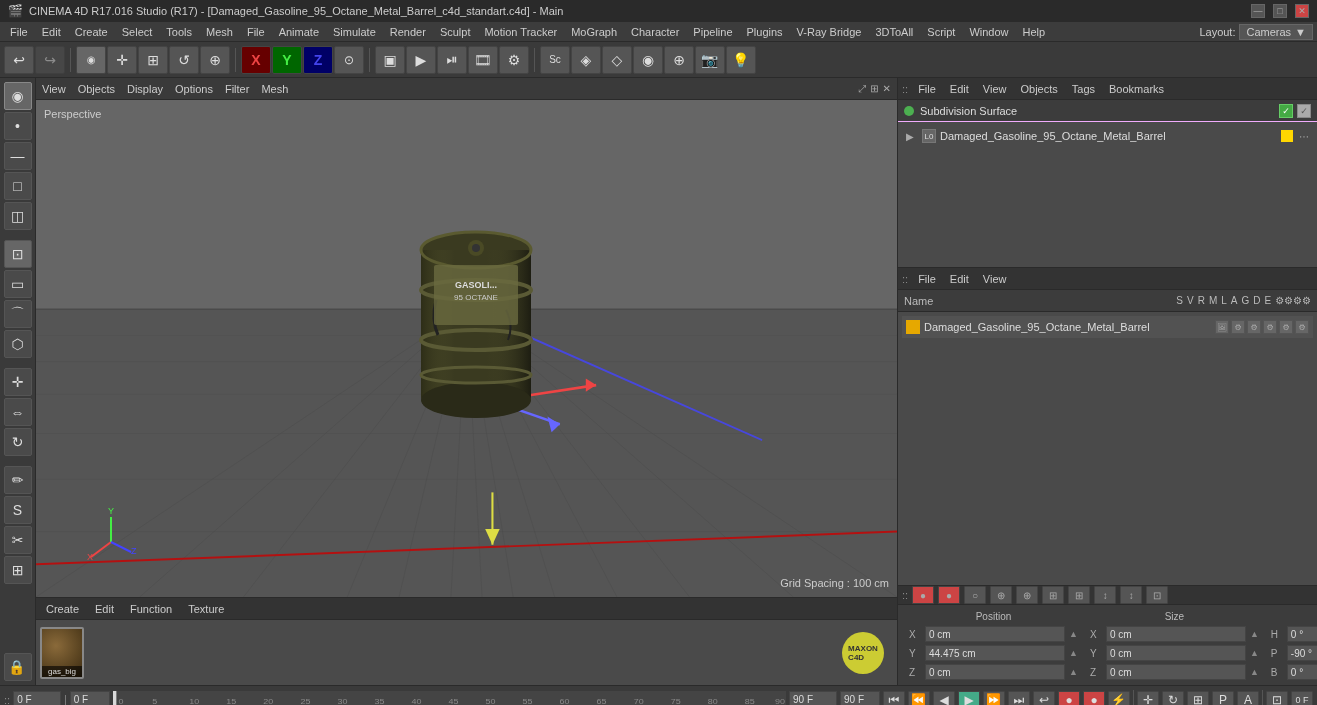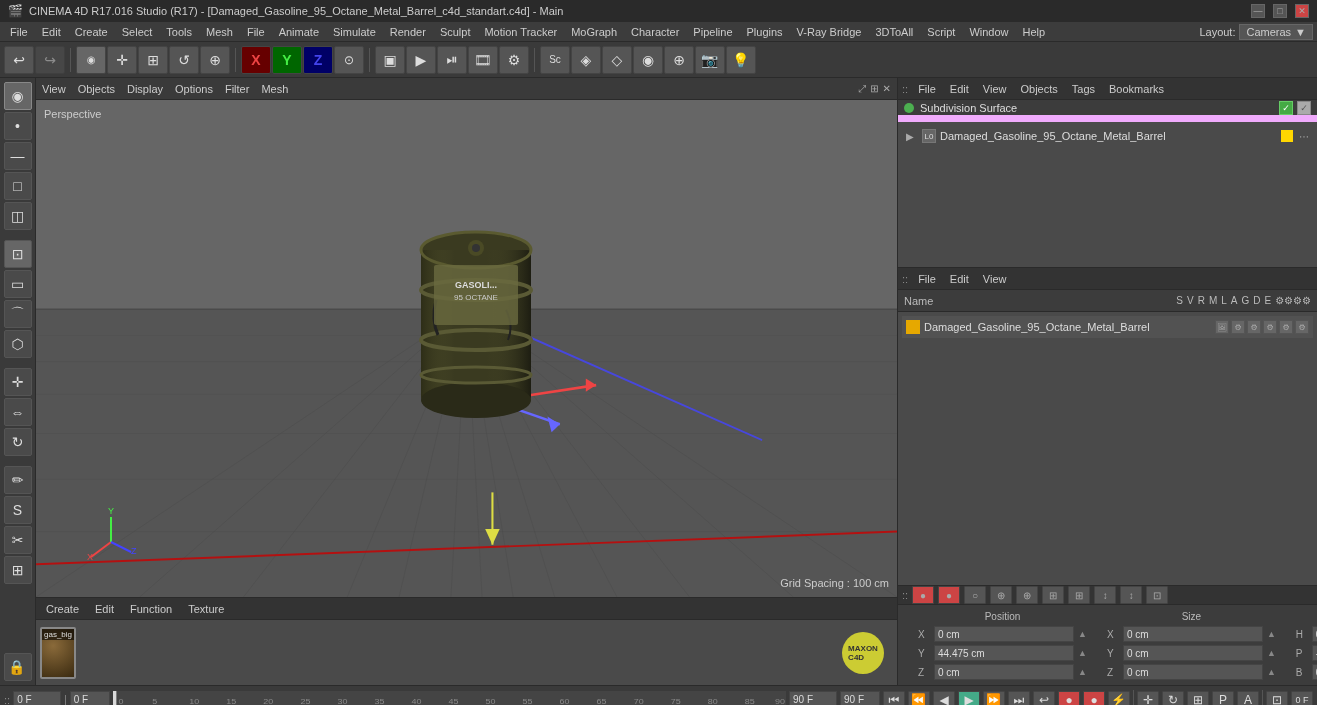--- a/index.html
+++ b/index.html
@@ -165,21 +165,21 @@
       border-bottom: 1px solid #2a2a2a;
     }
     .obj-toolbar-btn { font-size: 11px; color: #ccc; cursor: pointer; padding: 1px 4px; }
 
     #obj-panel-header {
       height: 22px;
       background: #3c3c3c;
       display: flex;
       align-items: center;
       padding: 0 6px;
-      border-bottom: 7px solid #f0abfc;
+      border-bottom: 1px solid #f0abfc;
     }
     .subdivision-dot {
       width: 10px; height: 10px;
       background: #4caf50;
       border-radius: 50%;
       margin-right: 6px;
     }
 
     #obj-content {
       flex: 1;
@@ -279,29 +279,29 @@
     .mat-toolbar-btn { font-size: 11px; color: #ccc; cursor: pointer; padding: 1px 4px; }
     #materials-content {
       flex: 1;
       background: #4a4a4a;
       display: flex;
       align-items: center;
       padding: 4px;
       gap: 6px;
     }
     .material-thumb {
-      width: 36px;
+      width: 44px;
       height: 52px;
       background: radial-gradient(circle at 35% 35%, #8a6a3a, #3a2a10);
       border: 2px solid #888;
       border-radius: 2px;
       display: flex;
       flex-direction: column;
       align-items: center;
-      justify-content: flex-start;
+      justify-content: flex-end;
       cursor: pointer;
     }
     .material-label { font-size: 8px; color: #ddd; background: rgba(0,0,0,0.6); padding: 1px 2px; width: 100%; text-align: center; }
 
     
     #main-area {
       display: flex;
       flex: 1;
       overflow: hidden;
     }
@@ -328,22 +328,22 @@
       padding: 0 4px;
       gap: 4px;
       border-bottom: 1px solid #2a2a2a;
     }
     .coord-tb-btn { width: 22px; height: 18px; background: #555; border: 1px solid #444; cursor: pointer; display: flex; align-items: center; justify-content: center; font-size: 10px; color: #aaa; border-radius: 1px; }
     .coord-tb-btn.active { background: #c44; }
 
     #coord-content {
       flex: 1;
       display: flex;
-      gap: 20px;
-      padding: 6px 20px;
+      gap: 12px;
+      padding: 6px 11px;
     }
     .coord-group { flex: 1; }
     .coord-group-header { font-size: 10px; color: #bbb; margin-bottom: 4px; text-align: center; }
     .coord-row { display: flex; align-items: center; gap: 4px; margin-bottom: 3px; }
     .coord-label { font-size: 10px; color: #aaa; width: 12px; }
     .coord-input {
       flex: 1;
       height: 16px;
       background: #555;
       border: 1px solid #444;

